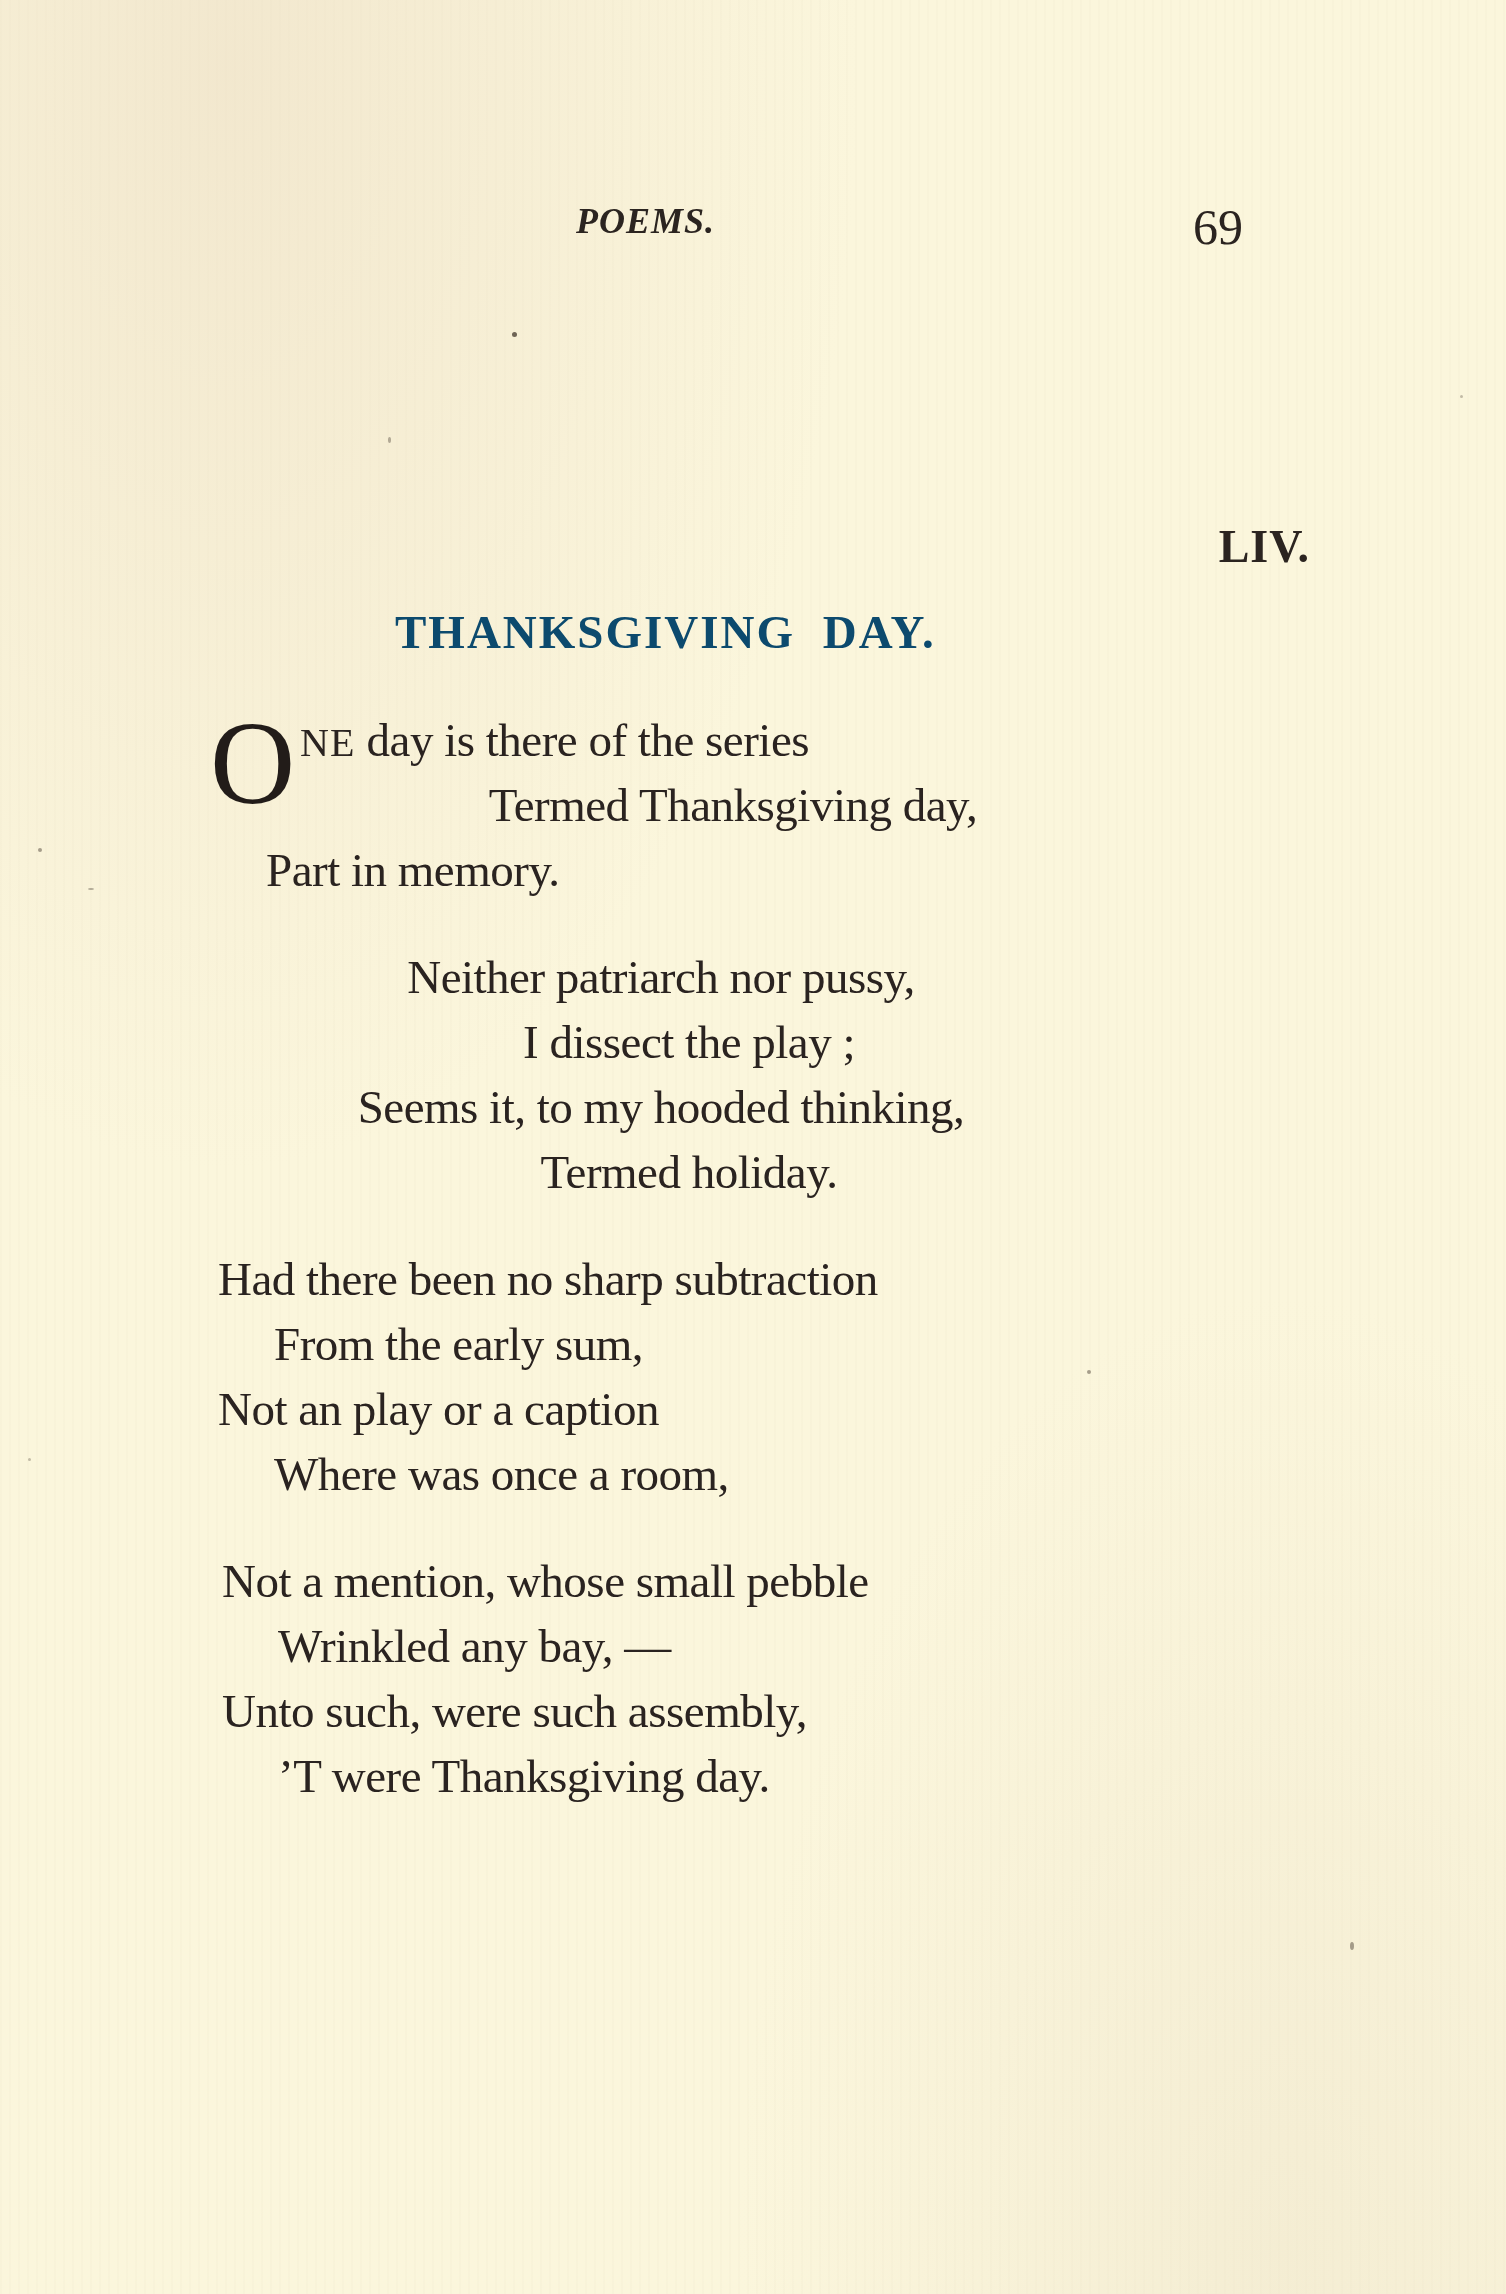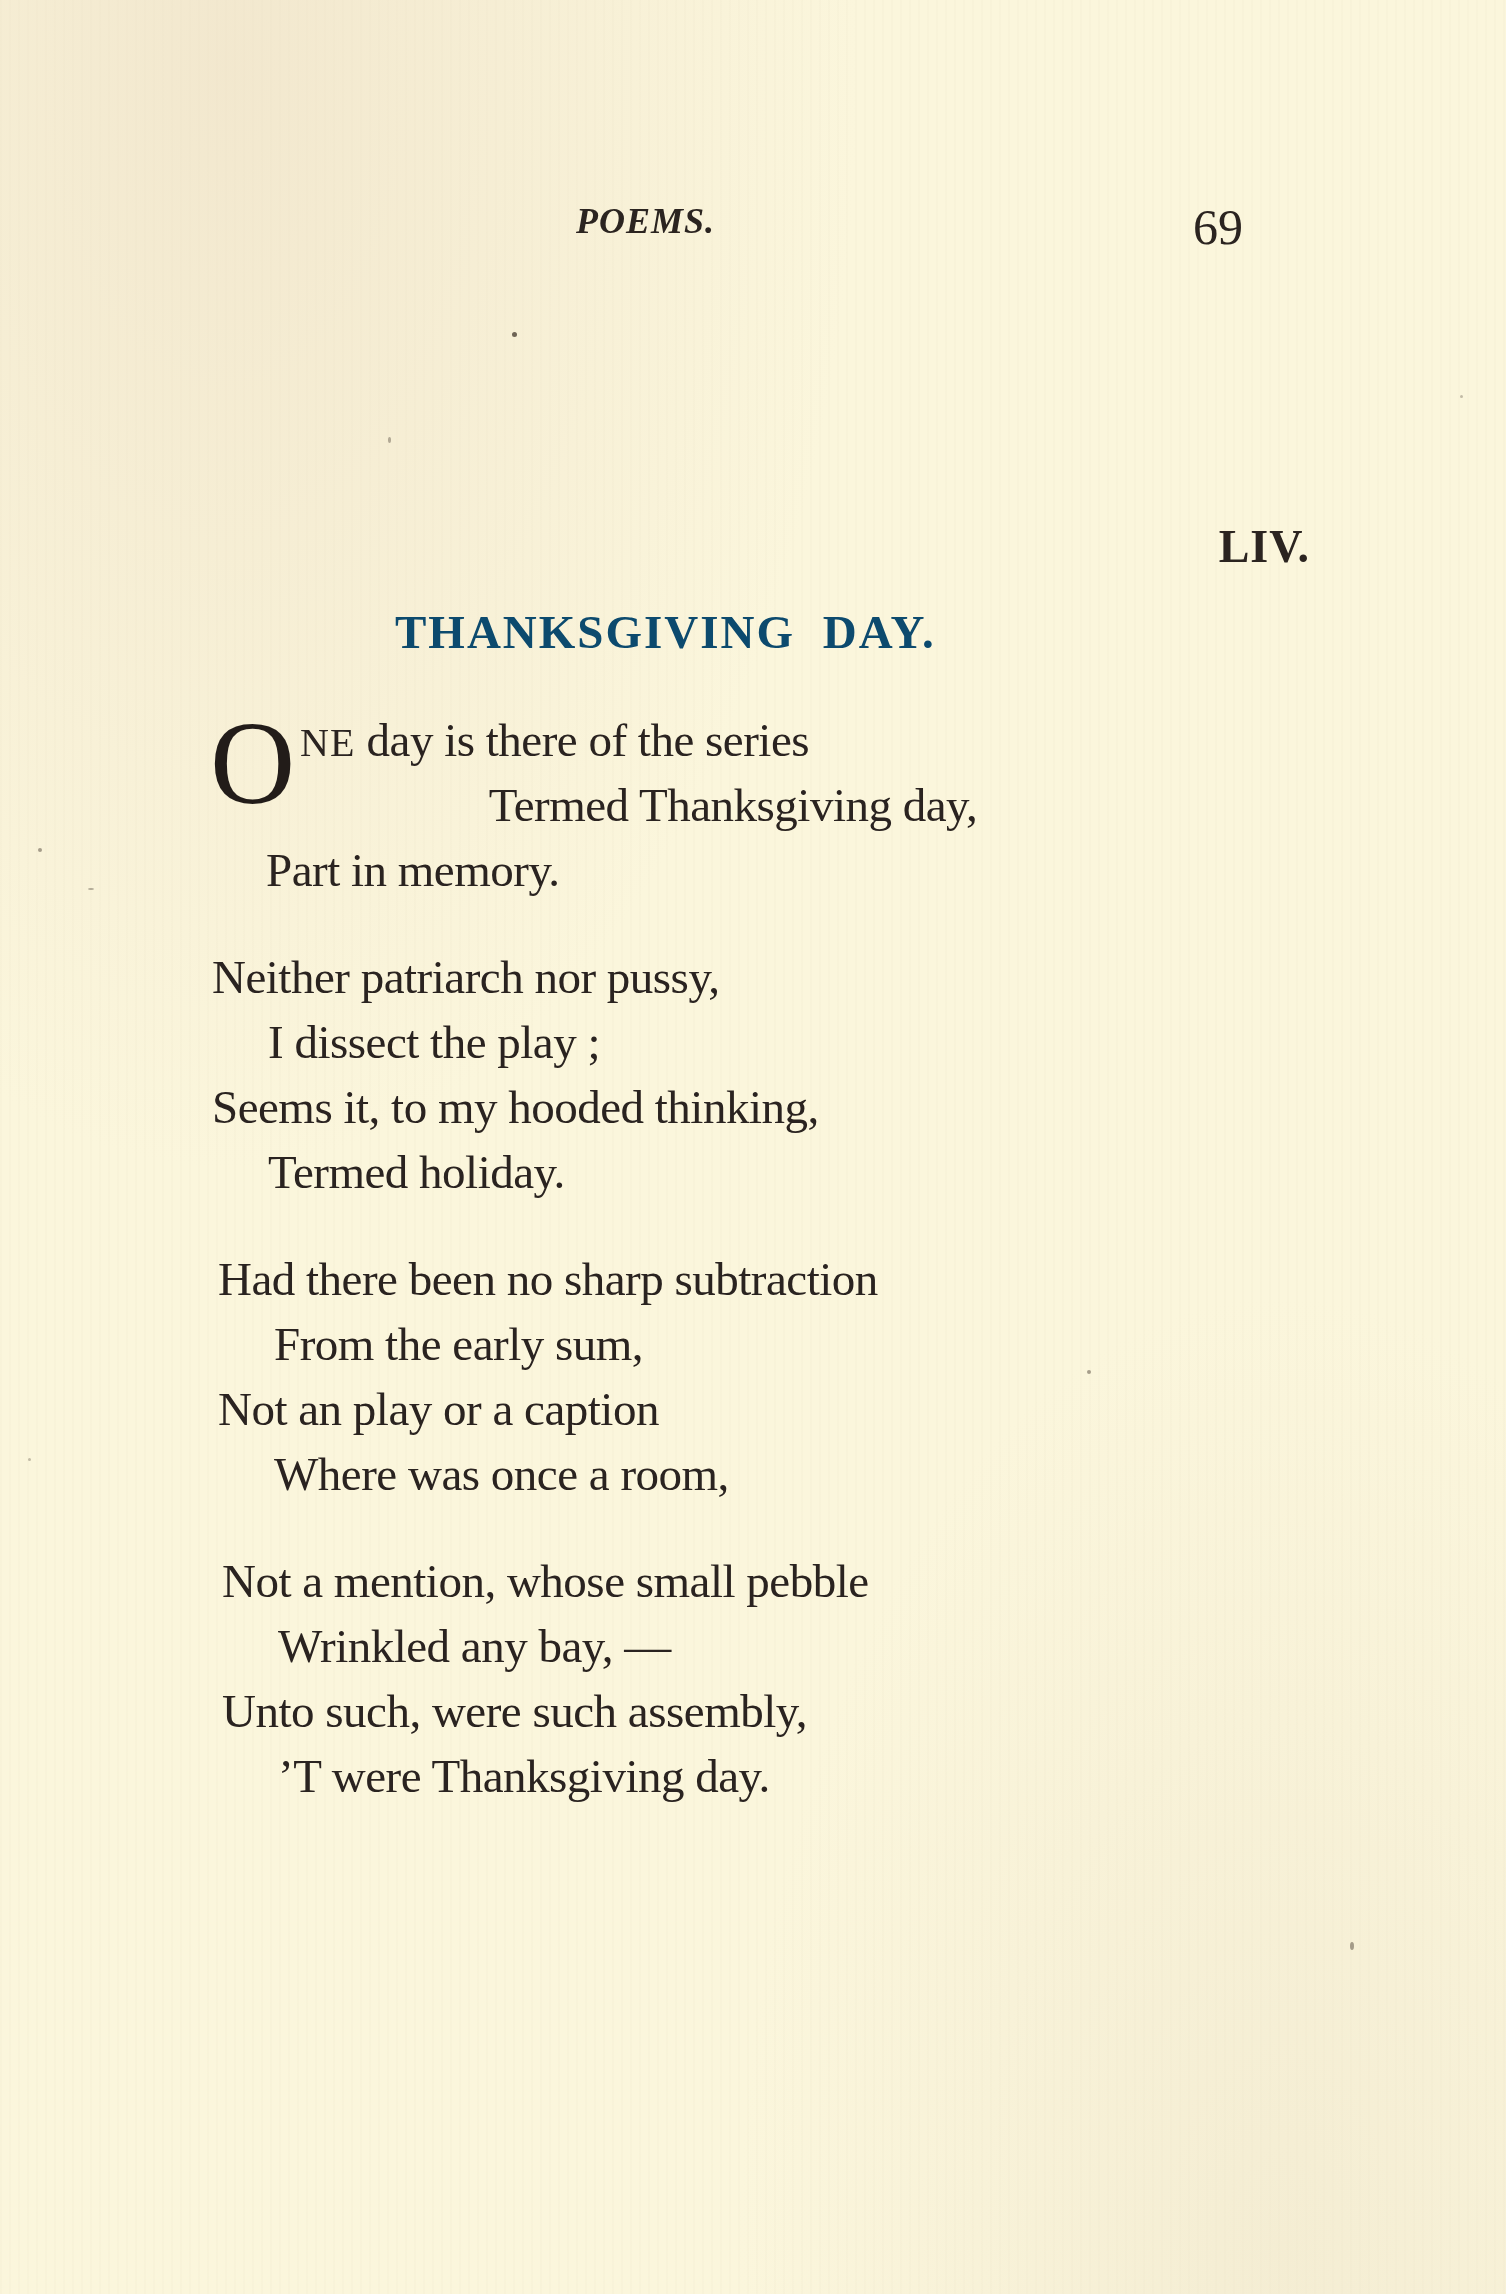--- a/index.html
+++ b/index.html
@@ -78,21 +78,21 @@
       display: block;
       font-size: 47px;
       line-height: 65px;
       height: 65px;
       white-space: nowrap;
       color: #2a2320;
       letter-spacing: -0.5px;
     }
     .line.indent { padding-left: 56px; }
     .stanza + .stanza { margin-top: 42px; }
-    .stanza.s2 { margin-left: 2px; }
+    .stanza.s2 { margin-left: 2px; text-align: center; }
     .stanza.s3 { margin-left: 8px; }
     .stanza.s4 { margin-left: 12px; }
     .dropcap-line {
       position: relative;
       padding-left: 90px;
     }
     .dropcap {
       position: absolute;
       left: 0;
       top: 6px;

